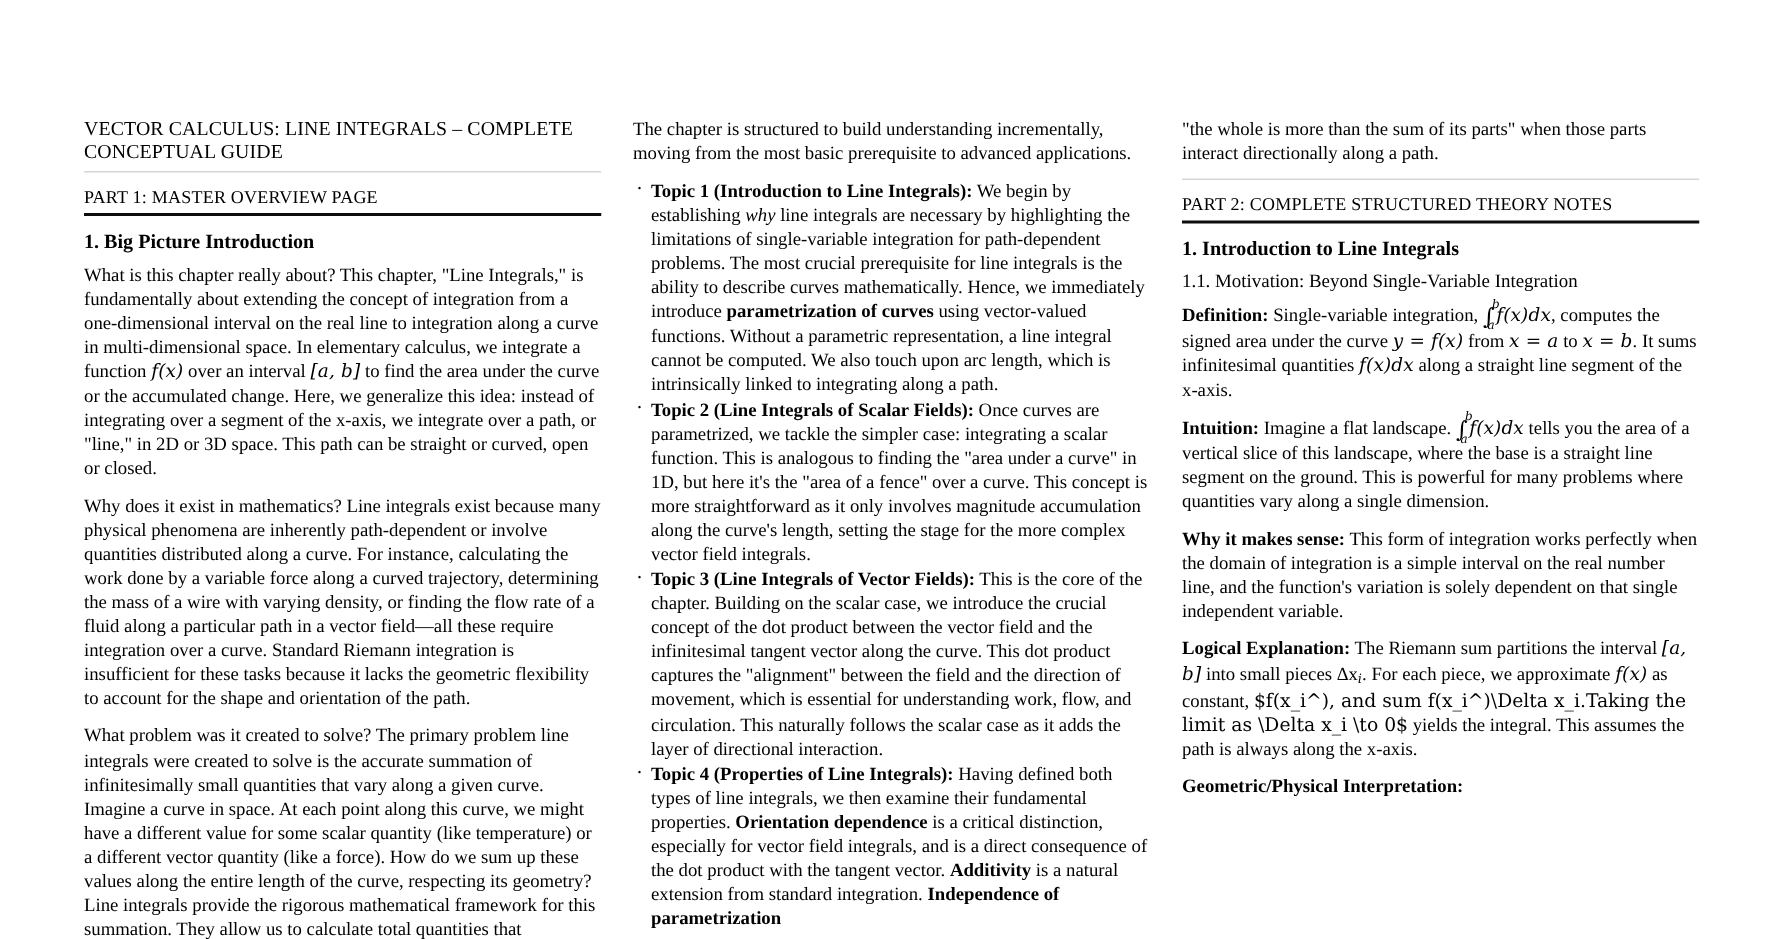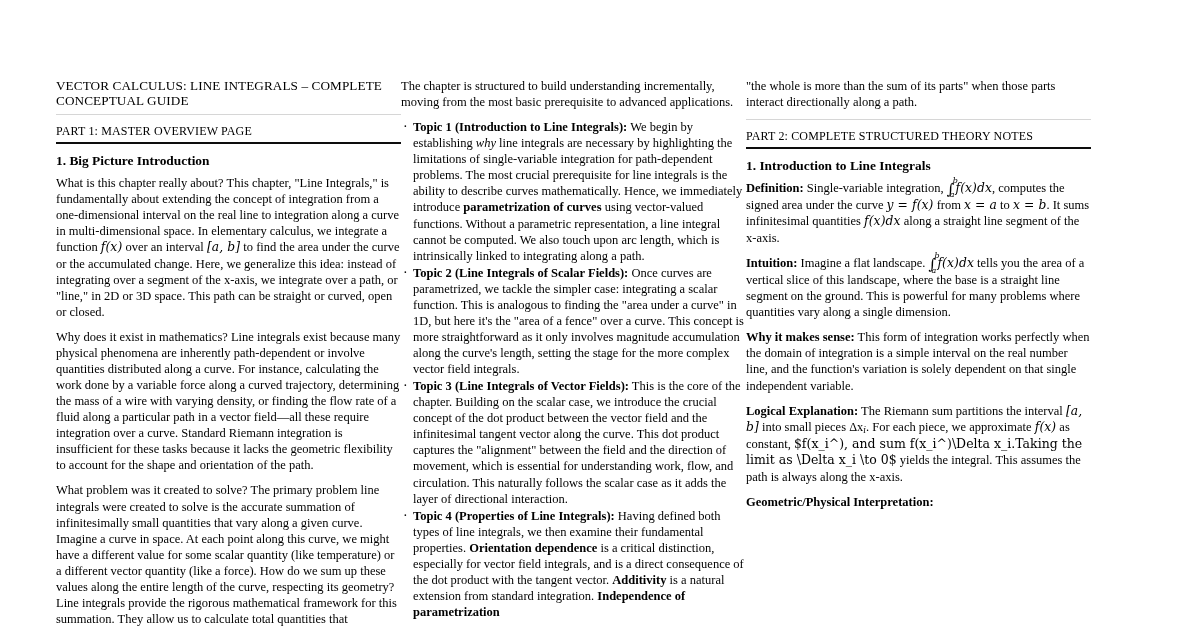--- a/index.html
+++ b/index.html
@@ -17,20 +17,21 @@
   .page {
     position: relative;
     width: 1191px;
     height: 626px;
     background: #ffffff;
     box-sizing: border-box;
     padding: 78px 50px 0 56px;
   }
   .columns {
     display: flex;
+    gap: 21px;
     height: 548px;
     overflow: hidden;
   }
   .col {
     width: 345px;
     flex: 0 0 345px;
     overflow: hidden;
     height: 548px;
   }
 
@@ -186,20 +187,21 @@
 
     <div class="col">
 
       <p class="body">"the whole is more than the sum of its parts" when those parts interact directionally along a path.</p>
       <hr class="rule-light">
 
       <div class="part-head">PART 2: COMPLETE STRUCTURED THEORY NOTES</div>
       <hr class="rule-heavy">
 
       <div class="sec-head">1. Introduction to Line Integrals</div>
+      <div class="subsec">1.1. Motivation: Beyond Single-Variable Integration</div>
 
       <p class="body"><b>Definition:</b><span> Single-variable integration, </span><span class="intgl">∫<span class="lim-up">b</span><span class="lim-dn">a</span></span><span class="m">f(x)dx</span><span>, computes the signed area under the curve </span><span class="m">y = f(x)</span><span> from </span><span class="m">x = a</span><span> to </span><span class="m">x = b</span><span>. It sums infinitesimal quantities </span><span class="m">f(x)dx</span><span> along a straight line segment of the x-axis.</span></p>
 
       <p class="body"><b>Intuition:</b><span> Imagine a flat landscape. </span><span class="intgl">∫<span class="lim-up">b</span><span class="lim-dn">a</span></span><span class="m">f(x)dx</span><span> tells you the area of a vertical slice of this landscape, where the base is a straight line segment on the ground. This is powerful for many problems where quantities vary along a single dimension.</span></p>
 
       <p class="body"><b>Why it makes sense:</b><span> This form of integration works perfectly when the domain of integration is a simple interval on the real number line, and the function's variation is solely dependent on that single independent variable.</span></p>
 
       <p class="body"><b>Logical Explanation:</b><span> The Riemann sum partitions the interval </span><span class="m">[a, b]</span><span> into small pieces </span><span class="mr">Δx</span><span class="m sub">i</span><span>. For each piece, we approximate </span><span class="m">f(x)</span><span> as constant, </span><span class="brokentex">$f(x_i^), </span><span class="brokentex it">and sum f(x_i^)</span><span class="brokentex">\Delta x_i</span><span class="brokentex it">.Taking the limit as </span><span class="brokentex">\Delta x_i \to 0$</span><span> yields the integral. This assumes the path is always along the x-axis.</span></p>
 
       <p class="body" style="margin-bottom:4px;"><b>Geometric/Physical Interpretation:</b></p>

